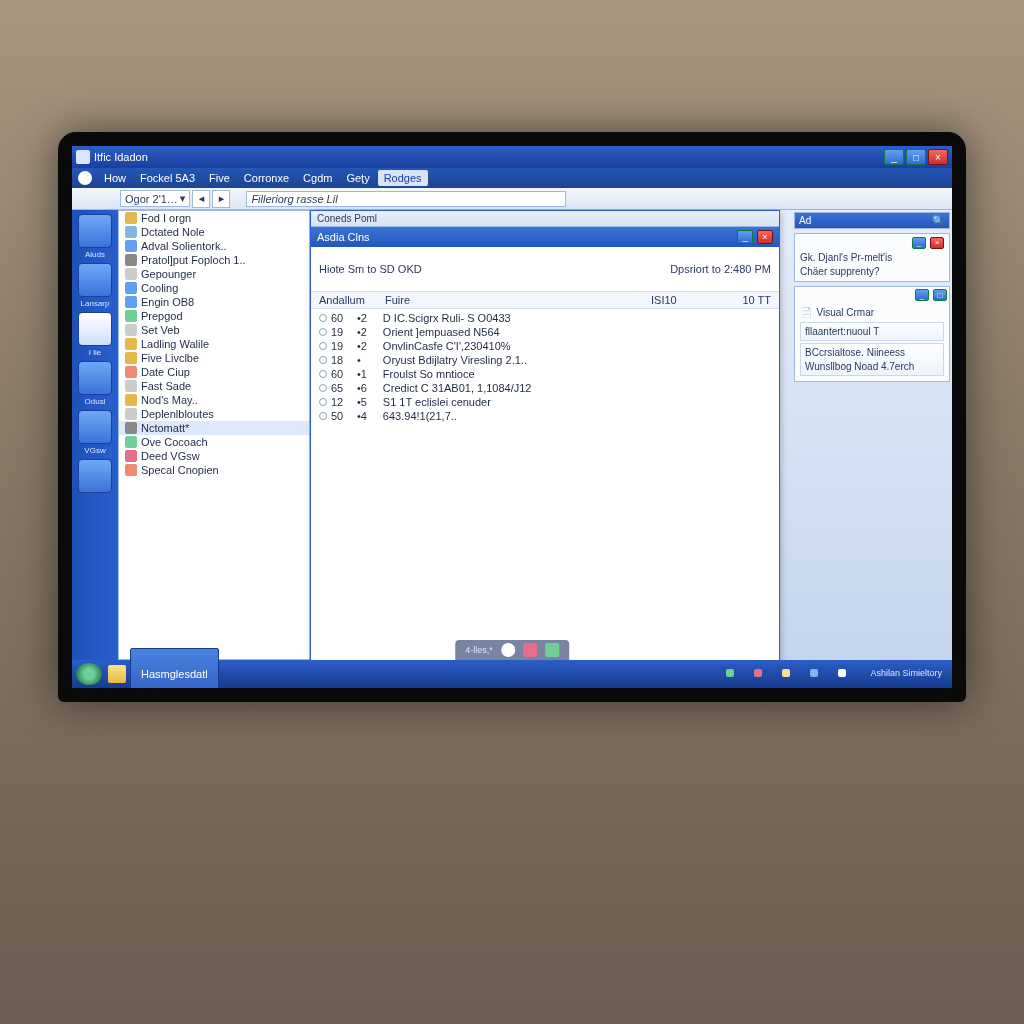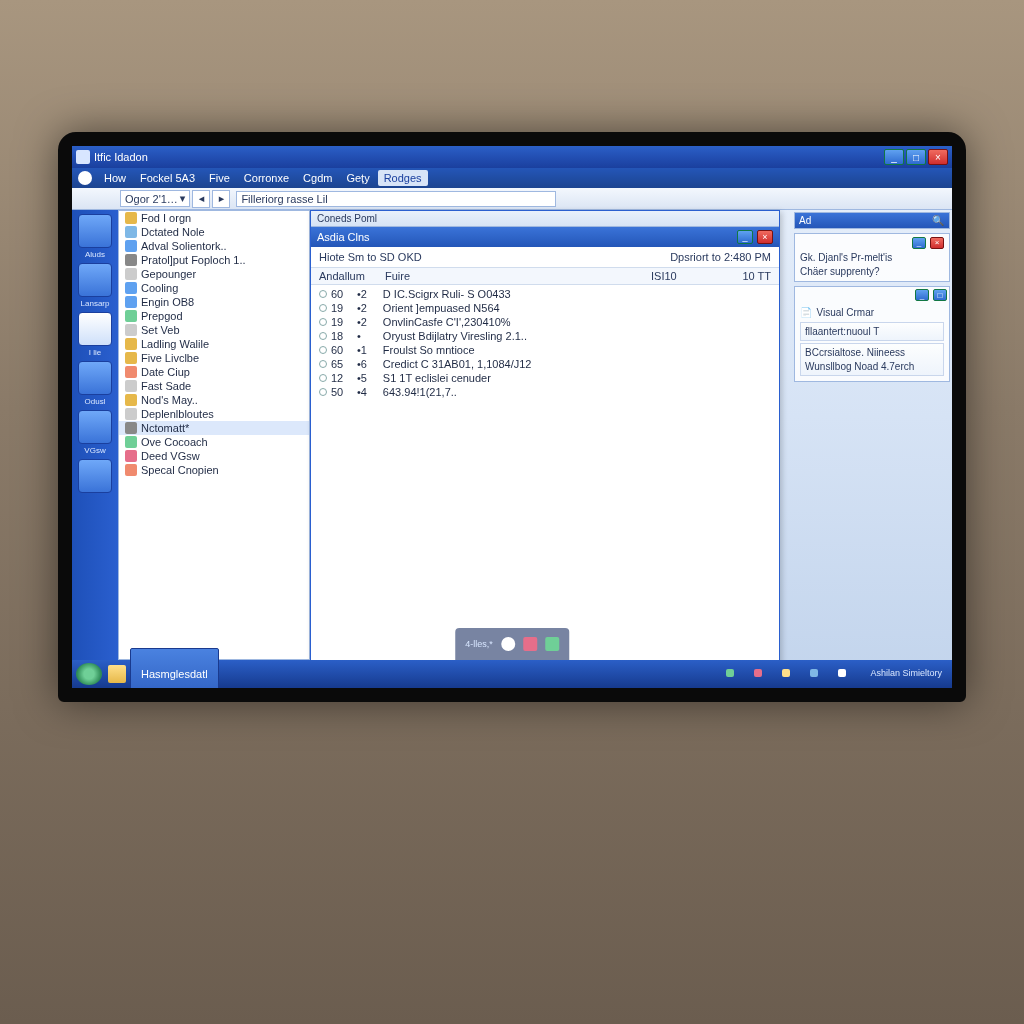--- a/index.html
+++ b/index.html
@@ -55,21 +55,21 @@
   
   .toolbar {
     height: 22px;
     background: linear-gradient(#f3f7fd,#dbe5f4);
     border-bottom: 1px solid #9fb8e0;
     display:flex; align-items:center; padding:0 2px;
     font-size: 11px; color:#2a3a5e;
   }
   .toolbar .sel { padding:1px 4px; border:1px solid #9fb8e0; background:#fff; display:flex; align-items:center; gap:2px; }
   .toolbar .btn { width:18px; height:18px; border:1px solid #9fb8e0; background:#fff; margin-left:2px; display:flex;align-items:center;justify-content:center; }
-  .toolbar .addr { flex:0 0 320px; margin-left:6px; padding:1px 4px; border:1px solid #9fb8e0; background:#fff; }
+  .toolbar .addr { flex:0 0 320px; margin-left:16px; padding:1px 4px; border:1px solid #9fb8e0; background:#fff;font-style:italic; }
   
   .mainrow { display:flex; height: calc(100% - 64px - 28px); }
   .sidebar-left {
     width: 46px; background: linear-gradient(90deg,#1e50b8,#2a5fcf);
     display:flex; flex-direction:column; align-items:center; padding-top:4px; gap:4px;
   }
   .sidebar-left .sbicon { width:34px; height:34px; background:linear-gradient(#6fa8f8,#3a73d8); border:1px solid #1a3f9e; border-radius:4px; display:flex;align-items:center;justify-content:center; color:#fff; font-size:8px; text-align:center; }
   .sidebar-left .sbicon.active { background:linear-gradient(#fff,#cfe0fa); color:#1a3f9e; }
   .sidebar-left .sblabel { font-size:8px; color:#d8e6ff; margin-top:-2px; }
   .tree {
@@ -85,21 +85,21 @@
   .popup {
     position:absolute; top:0; left:0; width: 470px; height: 521px;
     background:#fff; border:1px solid #2a5fcf; box-shadow: 2px 2px 6px rgba(0,0,0,.2);
     display:flex; flex-direction:column;
   }
   .popup .label { background:linear-gradient(#e8f0fb,#d6e3f5); color:#2a3a5e; padding:2px 6px; border-bottom:1px solid #9fb8e0; font-size:10px;}
   .popup .ptitle { height:20px; background:linear-gradient(#3a73d8,#2456b8); color:#fff; display:flex; align-items:center; padding:0 6px; font-size:11px; gap:4px;}
   .popup .ptitle .spacer{flex:1;}
   .popup .pclose{width:16px;height:14px;background:linear-gradient(#f06b5f,#d02e2e);color:#fff;font-size:9px;display:flex;align-items:center;justify-content:center;border-radius:2px;border:1px solid #711;}
   .popup .pmin{width:16px;height:14px;background:linear-gradient(#5fa1f0,#2e6bd0);color:#fff;font-size:9px;display:flex;align-items:center;justify-content:center;border-radius:2px;border:1px solid #174;}
-  .popup .pinfo { padding:4px 8px; display:flex; justify-content:space-between; color:#2a3a5e; font-size:11px; border-bottom:1px solid #d0dced;}
+  .popup .pinfo { padding:16px 8px; display:flex; justify-content:space-between; color:#2a3a5e; font-size:11px; border-bottom:1px solid #d0dced;}
   .popup .pheadr { display:flex; padding:2px 8px; color:#2a3a5e; font-size:11px; border-bottom:1px solid #d0dced; background:#f3f7fd;}
   .popup .pheadr > div:nth-child(1){width:50px;} .popup .pheadr > div:nth-child(2){flex:1;padding-left:16px;}
   .popup .pheadr > div:nth-child(3){width:70px;} .popup .pheadr > div:nth-child(4){width:50px; text-align:right;}
   .popup .plist { flex:1; overflow:auto; padding:2px 0;}
   .popup .prow { display:flex; padding:1px 8px; align-items:center; color:#1f2a44; font-size:11px;}
   .popup .prow .bullet{width:8px;height:8px;border:1px solid #8aa;border-radius:50%;margin-right:4px;}
   .popup .prow .c1{width:26px;} .popup .prow .c2{width:14px;}
   .popup .prow .c3{flex:1; padding-left:8px;}
   .popup .pfoot { height:30px; background:linear-gradient(#f3f7fd,#dbe5f4); border-top:1px solid #9fb8e0; display:flex; align-items:center; justify-content:flex-end; padding:0 8px; gap:6px;}
   .popup .pfoot .pbtn { width:70px; height:20px; background:linear-gradient(#fff,#dbe5f4); border:1px solid #7a94c4; border-radius:3px;}
@@ -121,21 +121,21 @@
   .taskbar .qicon{width:18px;height:18px;background:linear-gradient(#ffe08a,#e6b84a);margin-right:4px;border-radius:2px;}
   .taskbar .task{padding:19px 10px;background:linear-gradient(#4a82e0,#2e5fc0);border:1px solid #1a3a8e;border-radius:2px;margin-right:6px;}
   .taskbar .spacer{flex:1;}
   .taskbar .tray{display:flex;align-items:flex-start;gap:20px;padding:0 6px;}
   .taskbar .tray .ti2{width:8px;height:8px;border-radius:2px;}
   .taskbar .tray .t1{background:#6fcf97;} .taskbar .tray .t2{background:#e66e8a;}
   .taskbar .tray .t3{background:#ffe08a;} .taskbar .tray .t4{background:#7fb8e6;}
   .taskbar .tray .t5{background:#fff;}
   .taskbar .tray .txt{font-size:9px;color:#d8e6ff;margin-left:4px;line-height:1.1;}
   
-  .bottom-dock{position:absolute;bottom:28px;left:50%;transform:translateX(-50%);height:32px;background:rgba(30,50,100,.6);padding:2px 10px;display:flex;gap:8px;align-items:center;border-radius:4px 4px 0 0;}
+  .bottom-dock{position:absolute;bottom:28px;left:50%;transform:translateX(-50%);height:20px;background:rgba(30,50,100,.6);padding:2px 10px;display:flex;gap:8px;align-items:center;border-radius:4px 4px 0 0;}
   .bottom-dock .dicon{width:14px;height:14px;border-radius:2px;}
 </style>
 </head>
 <body>
 
 <div class="laptop-frame">
   <div class="screen">
 
     <div class="titlebar">
       <span class="ico"></span>

